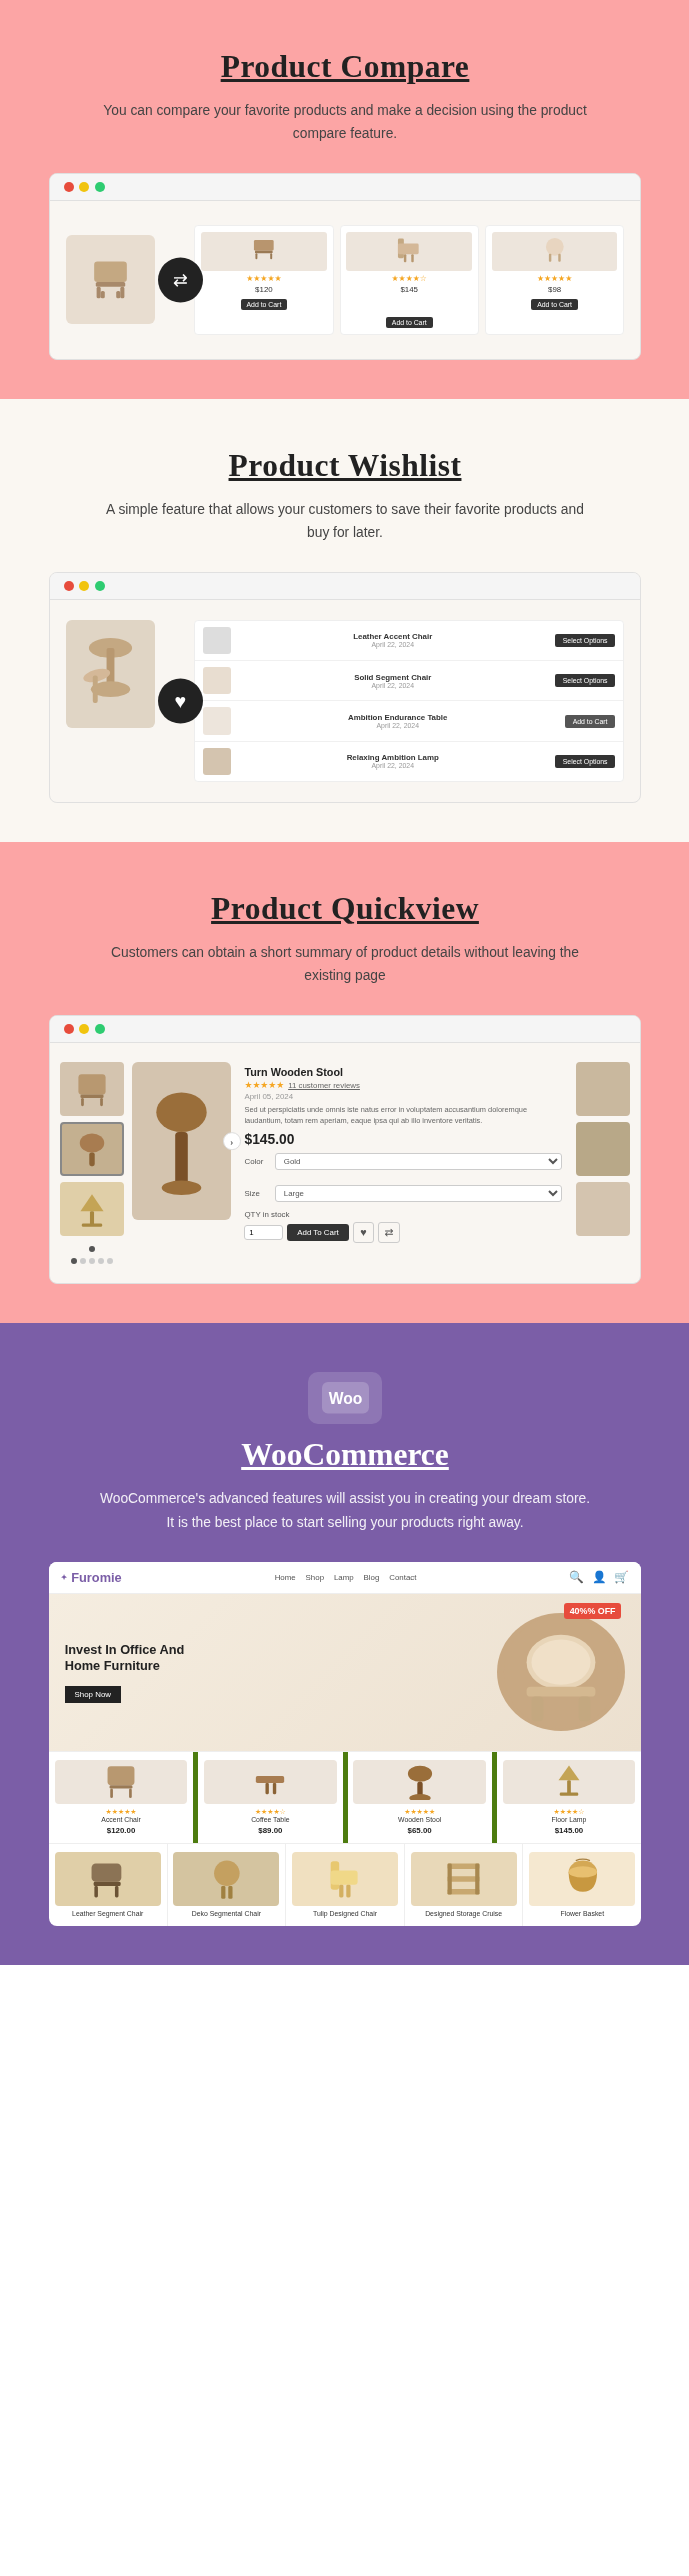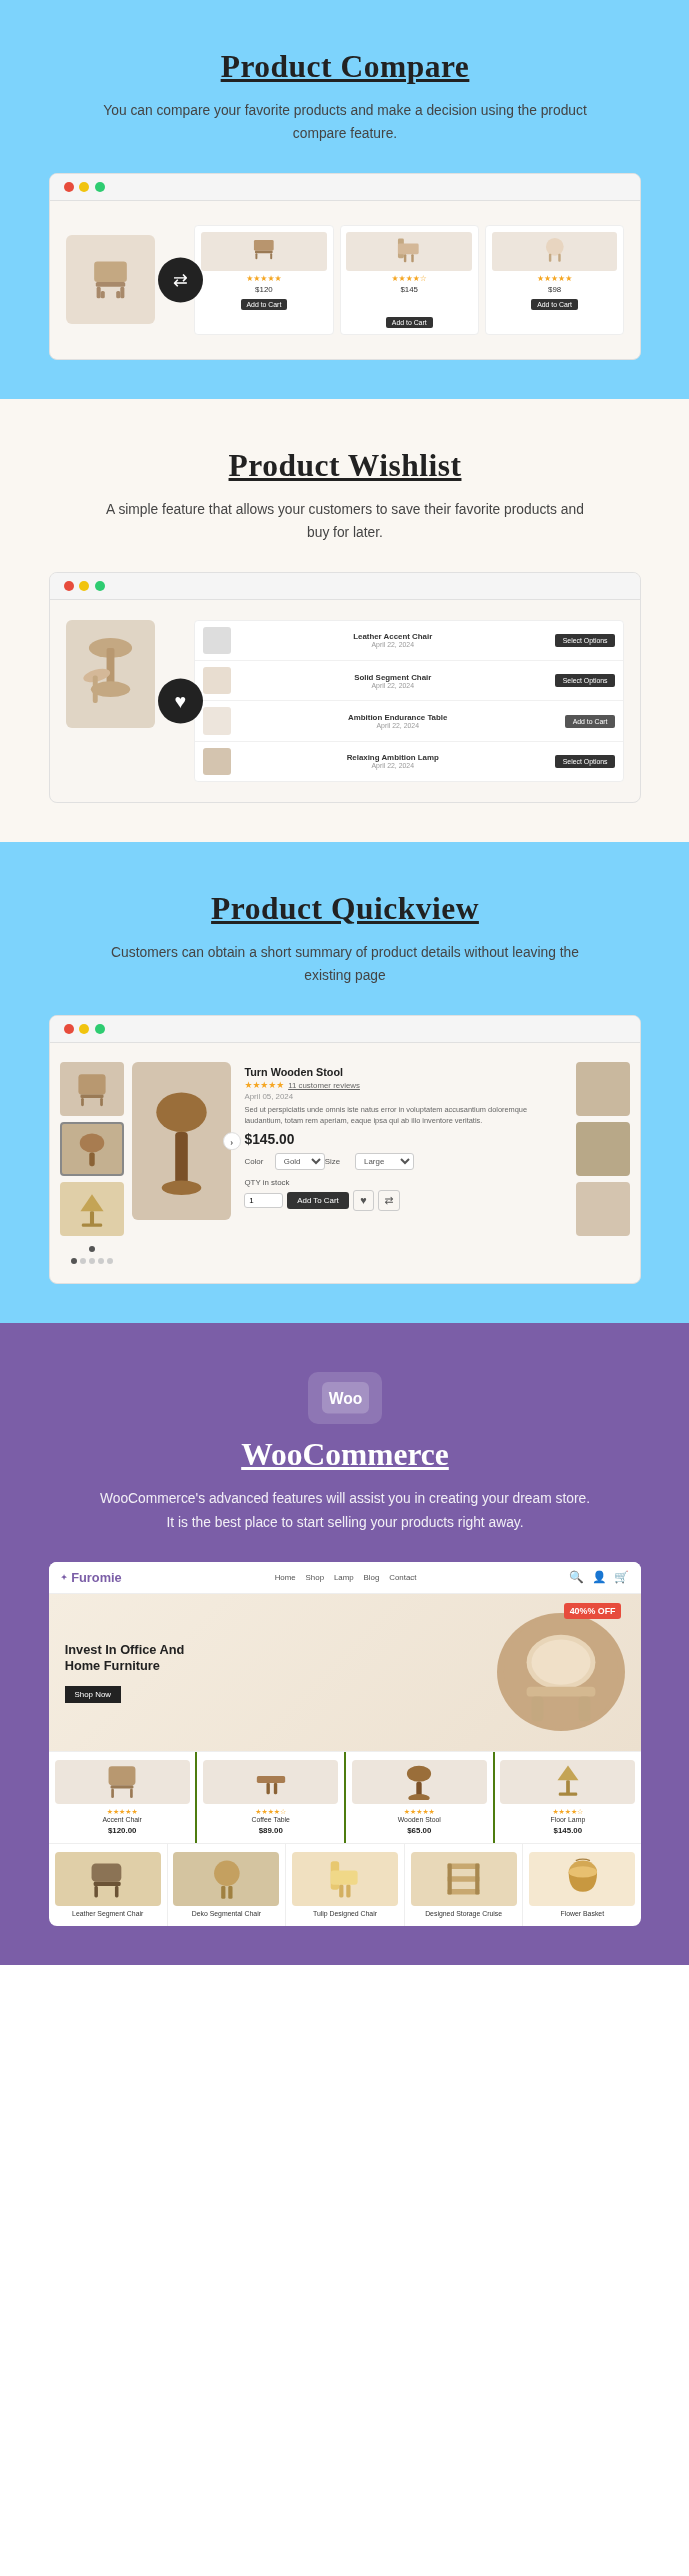--- a/index.html
+++ b/index.html
@@ -7,21 +7,21 @@
       width: 690px;
       font-family: Georgia, 'Times New Roman', serif;
       background: #fff;
       color: #222;
     }
 
     
     .section {
       padding: 49px 39px 39px;
       text-align: center;
-      background: #7dd3fc;
+      background: #fca5a5;
     }
 
     .section-title {
       font-size: 31.5px;
       font-weight: 700;
       text-decoration: underline;
       margin-bottom: 13.8px;
       letter-spacing: 0.5px;
     }
 
@@ -359,22 +359,22 @@
     .qv-price {
       font-size: 13.8px;
       font-weight: bold;
       font-family: Arial, sans-serif;
       color: #222;
       margin-bottom: 5.9px;
     }
 
     .qv-options {
       display: flex;
-      flex-direction: row;
-      gap: 0;
+      flex-direction: column;
+      gap: 15px;
       margin-bottom: 7.9px;
     }
 
     .qv-option-row {
       display: flex;
       align-items: center;
       gap: 5.9px;
       font-size: 7.9px;
       font-family: Arial, sans-serif;
       color: #555;
@@ -594,21 +594,21 @@
     .woo-products-strip {
       display: flex;
       gap: 0;
       border-top: 1px solid #eee;
       overflow: hidden;
     }
 
     .woo-prod-item {
       flex: 1;
       padding: 7.9px 5.9px;
-      border-right: 2px solid #4d7c0f;
+      border-right: 5px solid #4d7c0f;
       text-align: center;
     }
 
     .woo-prod-item:last-child { border-right: none; }
 
     .woo-prod-img {
       width: 100%;
       height: 44px;
       background: #ede5dc;
       border-radius: 3.9px;

